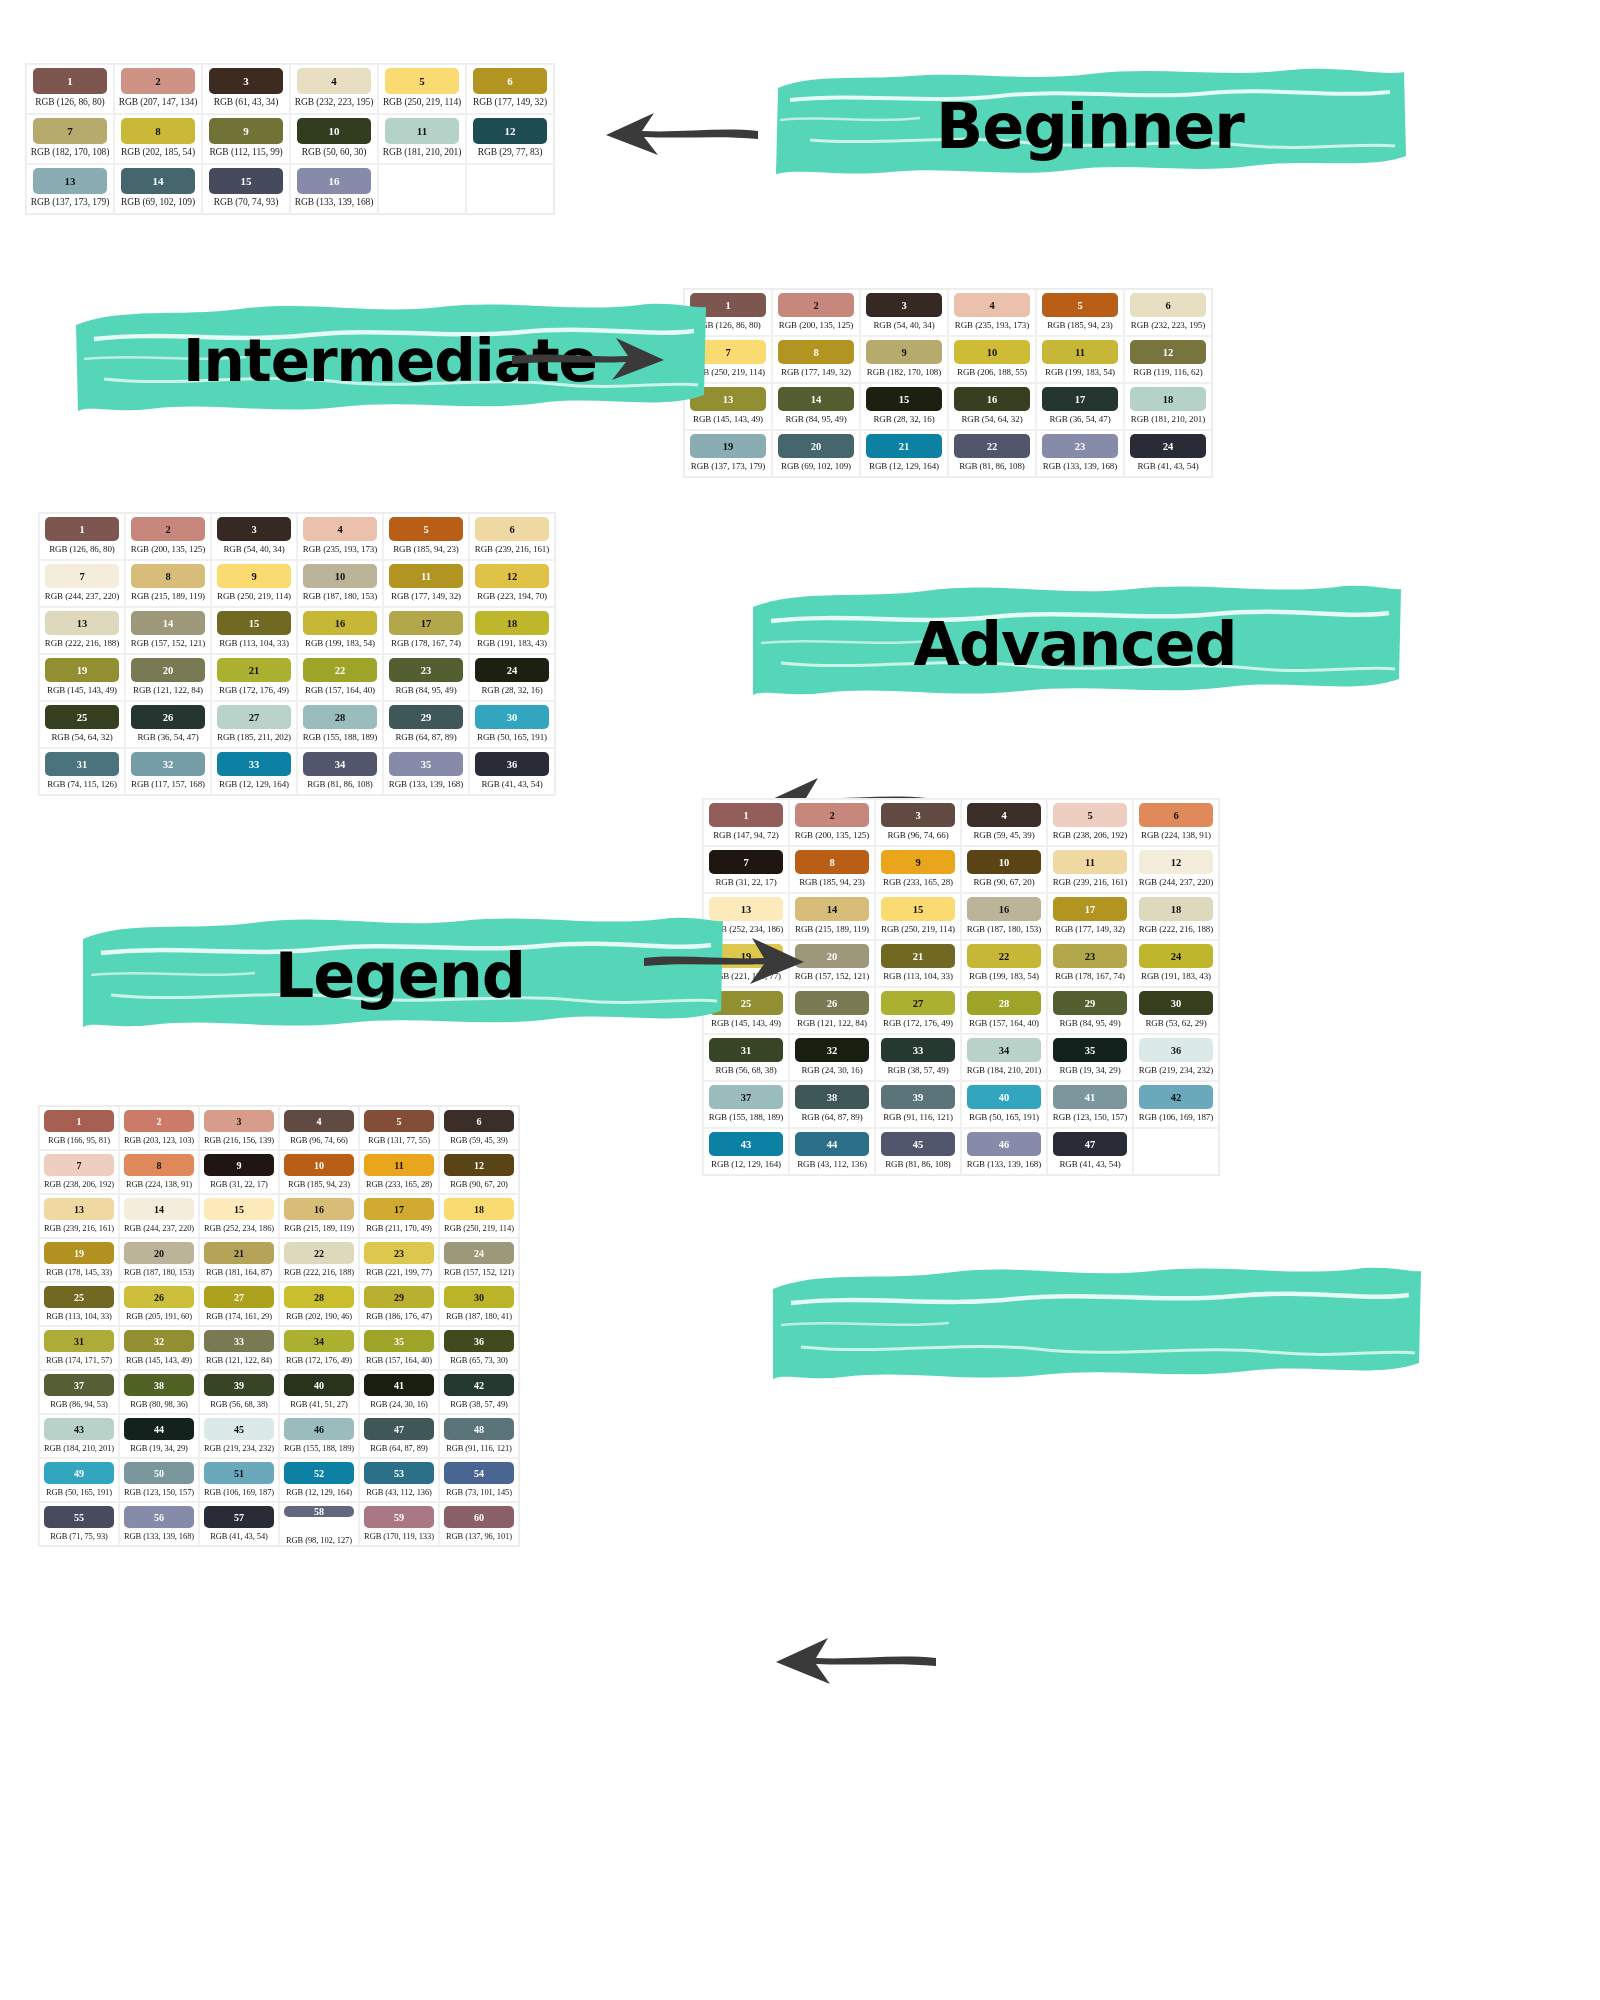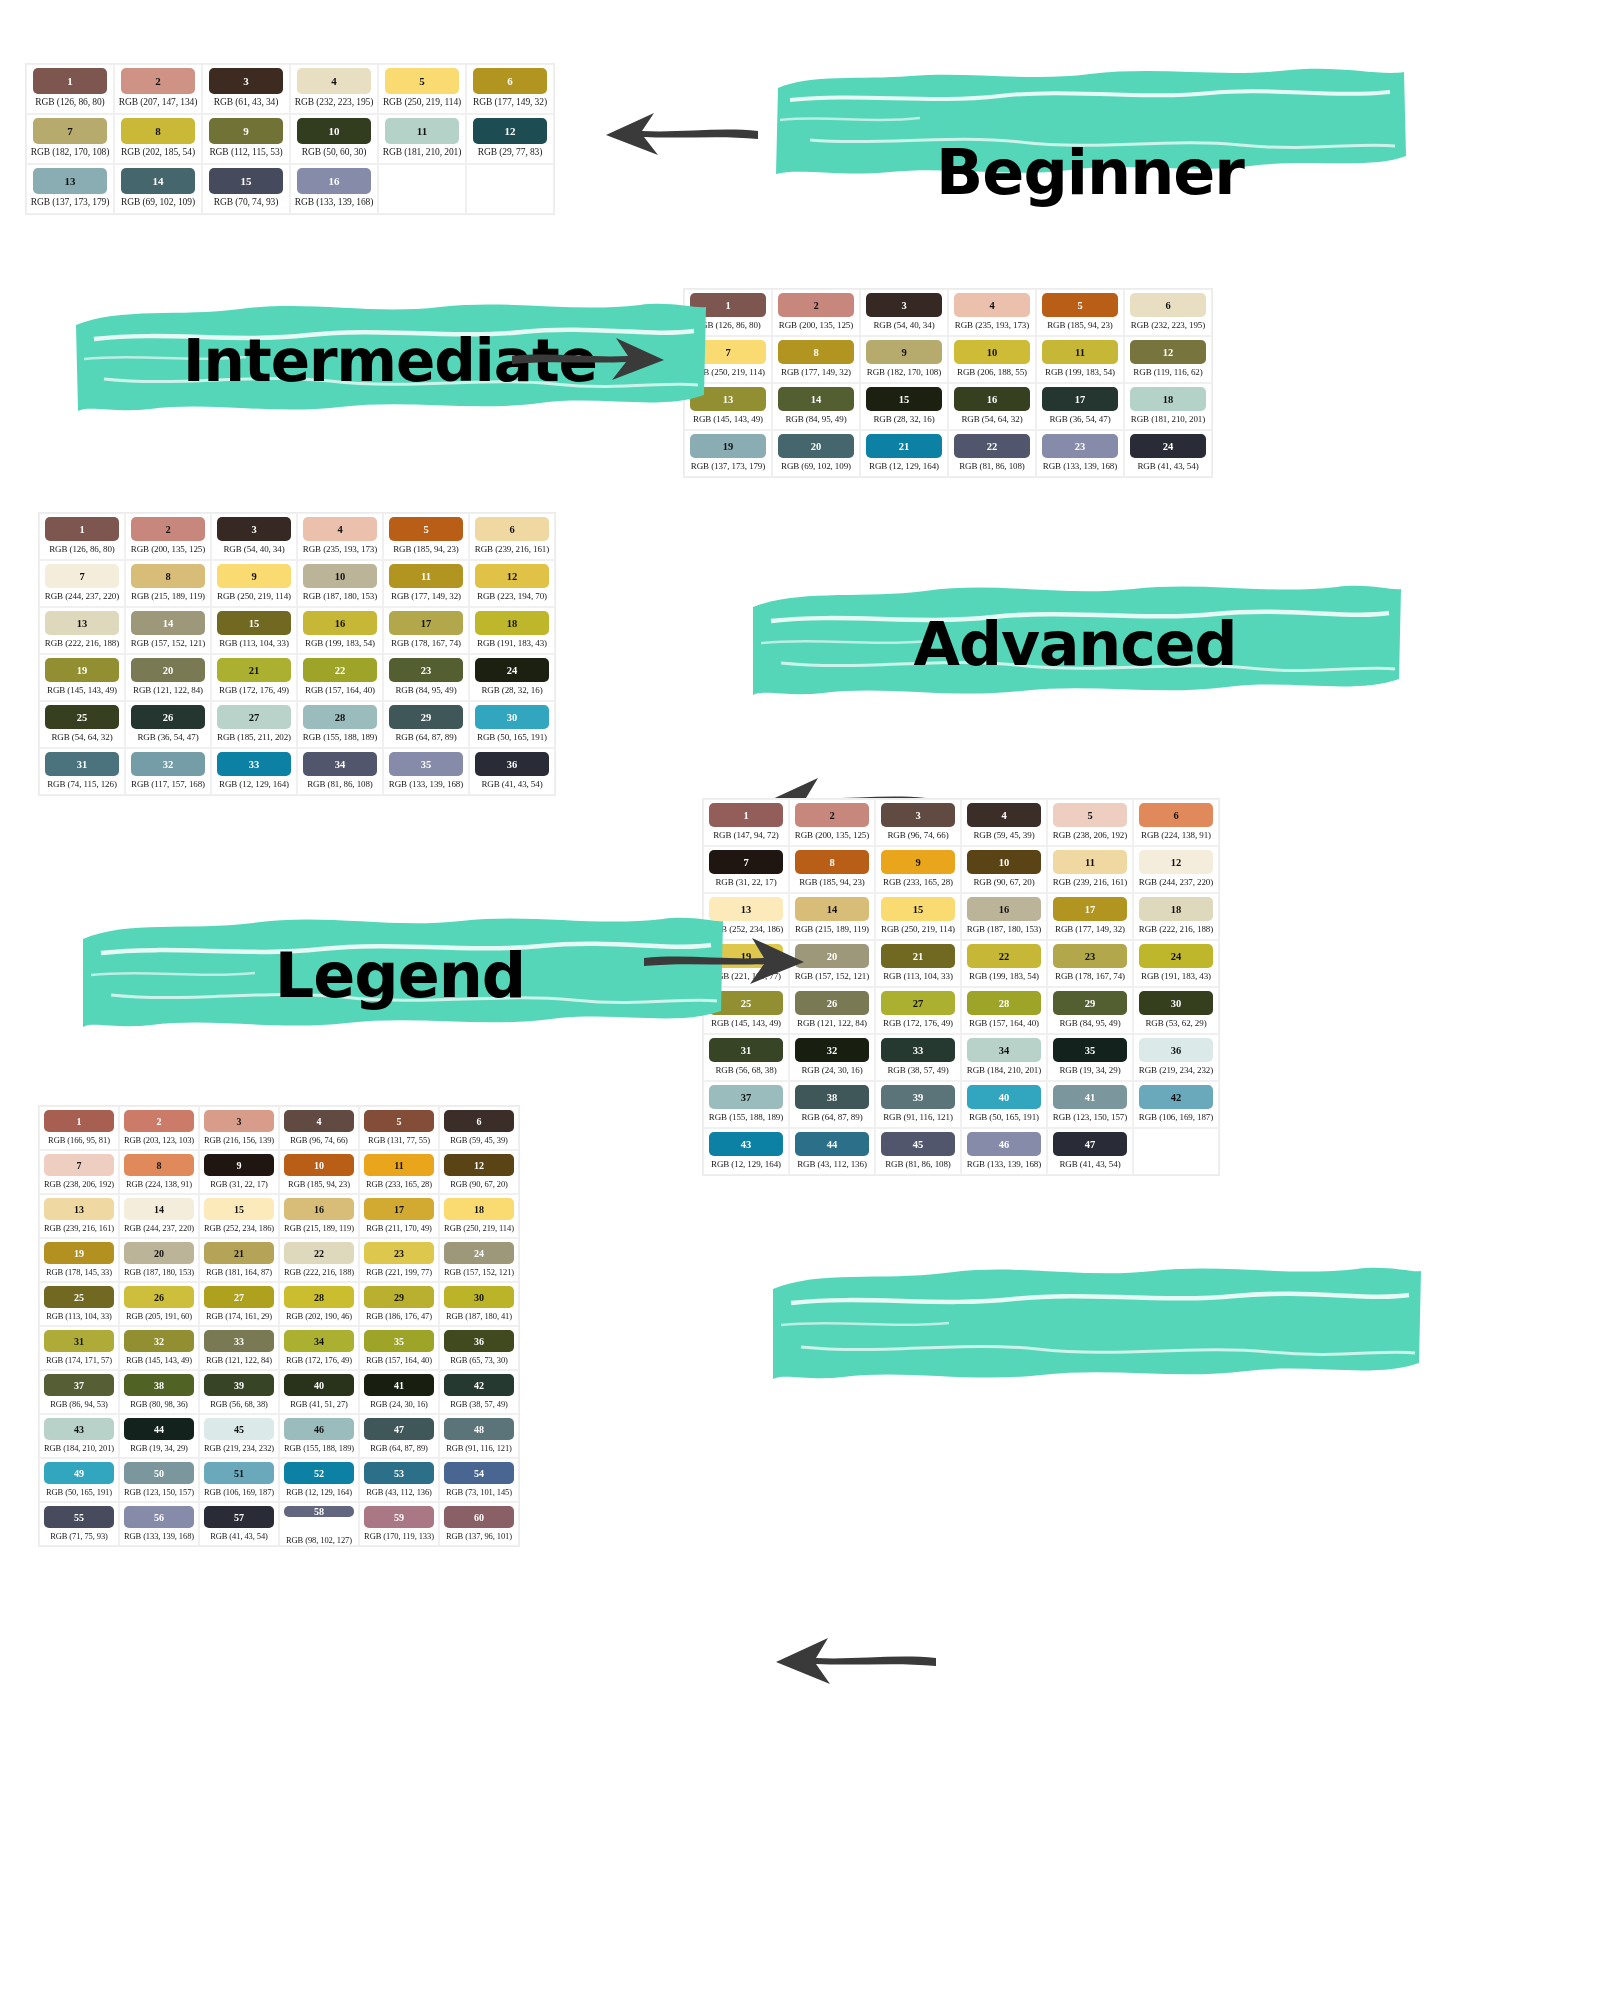--- a/index.html
+++ b/index.html
@@ -62,21 +62,21 @@
       <div class="swatch-cell" style="height: 50px;">
         <div class="chip" style="width: 74px; height: 26px; margin-top: 3px; background: rgb(182, 170, 108); color: rgb(17, 17, 17); font-size: 11px; font-family: &quot;Liberation Serif&quot;, serif;">7</div>
         <div class="rgb" style="font-size: 9.5px; margin-top: 3px;">RGB (182, 170, 108)</div>
       </div>
       <div class="swatch-cell" style="height: 50px;">
         <div class="chip" style="width: 74px; height: 26px; margin-top: 3px; background: rgb(202, 185, 54); color: rgb(17, 17, 17); font-size: 11px; font-family: &quot;Liberation Serif&quot;, serif;">8</div>
         <div class="rgb" style="font-size: 9.5px; margin-top: 3px;">RGB (202, 185, 54)</div>
       </div>
       <div class="swatch-cell" style="height: 50px;">
         <div class="chip" style="width: 74px; height: 26px; margin-top: 3px; background: rgb(112, 115, 53); color: rgb(255, 255, 255); font-size: 11px; font-family: &quot;Liberation Serif&quot;, serif;">9</div>
-        <div class="rgb" style="font-size: 9.5px; margin-top: 3px;">RGB (112, 115, 53)</div>
+        <div class="rgb" style="font-size: 9.5px; margin-top: 3px;">RGB (112, 115, 99)</div>
       </div>
       <div class="swatch-cell" style="height: 50px;">
         <div class="chip" style="width: 74px; height: 26px; margin-top: 3px; background: rgb(50, 60, 30); color: rgb(255, 255, 255); font-size: 11px; font-family: &quot;Liberation Serif&quot;, serif;">10</div>
         <div class="rgb" style="font-size: 9.5px; margin-top: 3px;">RGB (50, 60, 30)</div>
       </div>
       <div class="swatch-cell" style="height: 50px;">
         <div class="chip" style="width: 74px; height: 26px; margin-top: 3px; background: rgb(181, 210, 201); color: rgb(17, 17, 17); font-size: 11px; font-family: &quot;Liberation Serif&quot;, serif;">11</div>
         <div class="rgb" style="font-size: 9.5px; margin-top: 3px;">RGB (181, 210, 201)</div>
       </div>
       <div class="swatch-cell" style="height: 50px;">
@@ -105,21 +105,21 @@
 
   <div class="banner" style="left:770px;top:60px;width:640px;height:130px;">
     <svg width="640" height="130" viewBox="0 0 640 130">
       <path d="M8,28 C40,14 90,20 140,16 C200,11 260,22 320,14 C390,6 450,18 520,10
                C570,5 610,16 634,12 L636,96 C600,110 540,98 480,106 C420,114 360,102 300,110
                C240,118 180,106 120,112 C70,117 30,108 6,114 Z" fill="#55d6b8"></path>
       <path d="M20,40 C90,33 160,44 230,36 C300,28 370,40 440,33 C500,27 560,38 620,32" stroke="#ffffff" stroke-width="4" fill="none" opacity="0.85"></path>
       <path d="M40,80 C110,86 180,74 250,82 C330,91 400,78 470,85 C540,92 590,82 625,86" stroke="#ffffff" stroke-width="3" fill="none" opacity="0.7"></path>
       <path d="M10,60 C60,55 100,64 150,58" stroke="#ffffff" stroke-width="2.5" fill="none" opacity="0.6"></path>
     </svg>
-    <div class="btxt" style="top:30px;font-size:62px;margin-top:46px;">Beginner</div>
+    <div class="btxt" style="top:30px;font-size:62px;">Beginner</div>
   </div>
 
   <div class="arrow" style="left:600px;top:105px;width:160px;height:60px;">
     <svg width="160" height="60" viewBox="0 0 160 60">
       <path d="M158,26 C120,22 80,28 42,26 L54,8 L6,30 L58,50 L44,32 C82,34 120,30 158,34 Z" fill="#3a3a3a"></path>
     </svg>
   </div>
 
   <div class="palette" id="pal-intermediate" style="left: 683px; top: 288px; width: 530px; grid-template-columns: repeat(6, 88px);">
       <div class="swatch-cell" style="height: 47px;">

